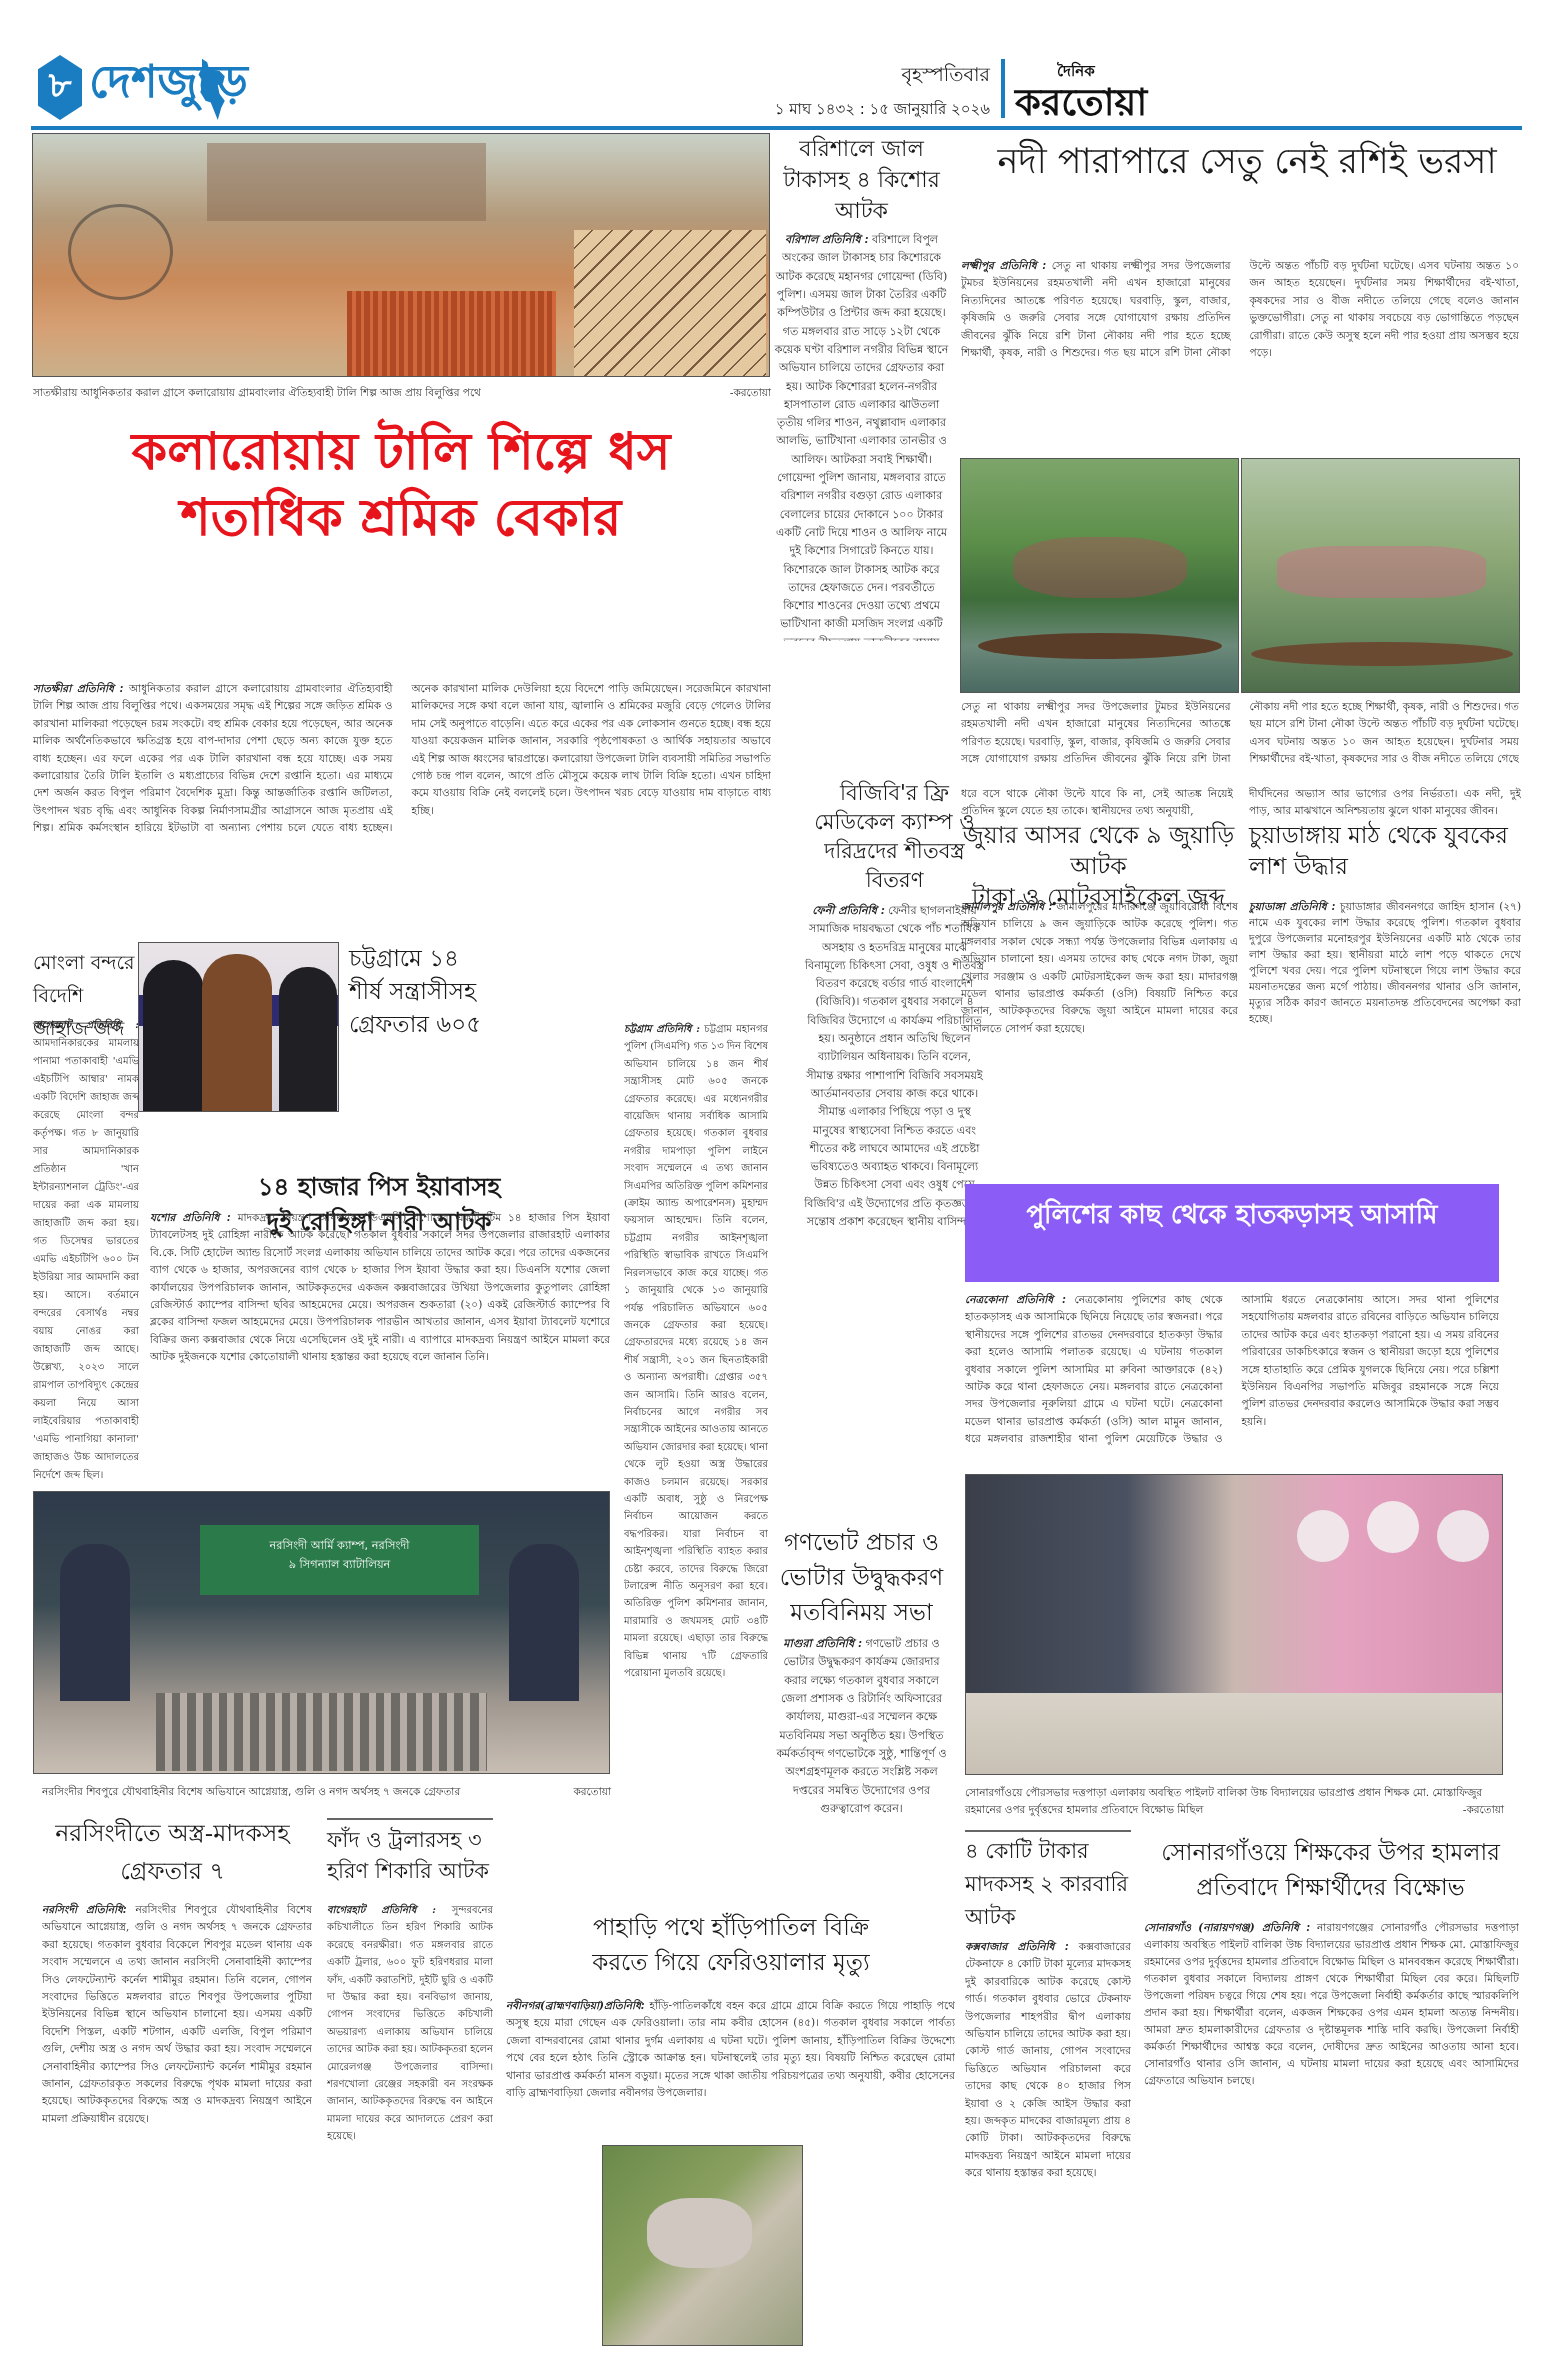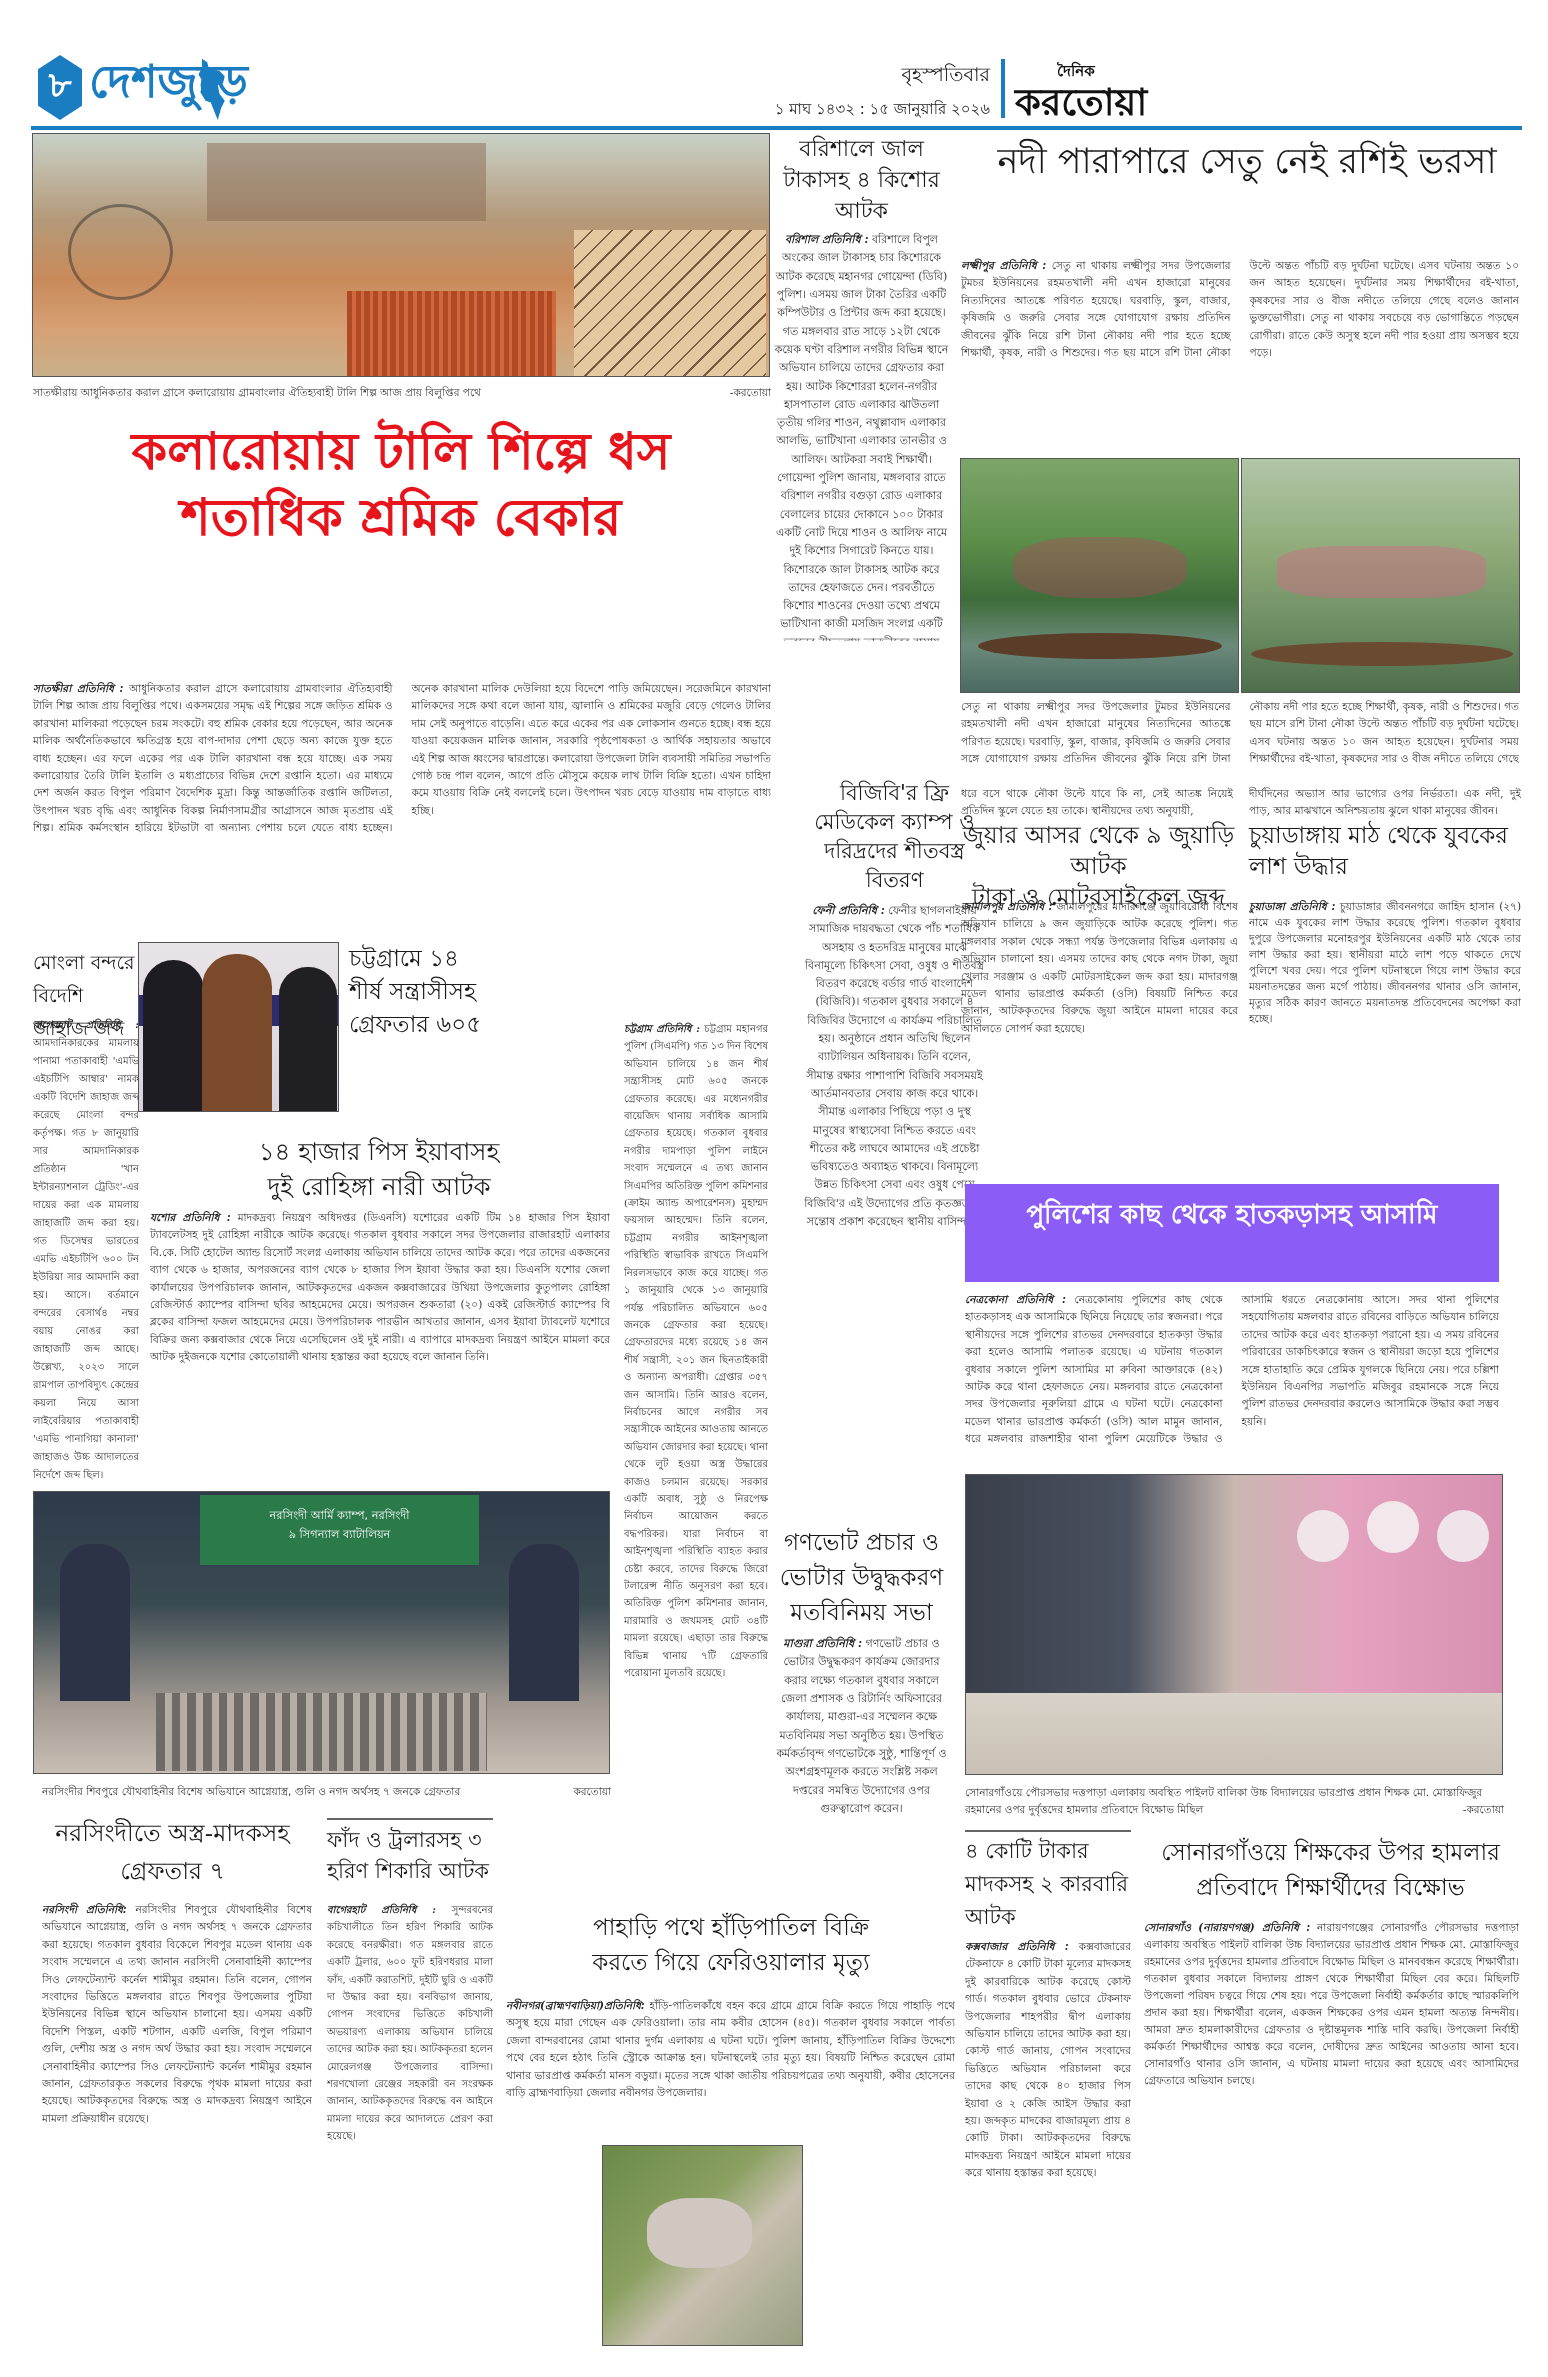--- a/index.html
+++ b/index.html
@@ -166,37 +166,37 @@
 
 <div class="abs photo" style="left:138px; top:942px; width:201px; height:170px; background: linear-gradient(180deg, #e8e4e8 0%, #d8d2dc 100%);">
   <div class="abs" style="left:0; top:52px; width:201px; height:31px; background:#2e2b6e; color:#fff; text-align:right; padding-right:17.4px; font-size:15.7px; line-height:31px;">
     <span>যশোর</span>
   </div>
   <div class="abs" style="left:3.5px; top:17.4px; width:61px; height:153px; background:#1c1c22; border-radius:30.5px 30.5px 0 0;"></div>
   <div class="abs" style="left:63px; top:10.5px; width:70px; height:160px; background:#7a4a2a; border-radius:33px 33px 0 0;"></div>
   <div class="abs" style="left:140px; top:24.4px; width:58px; height:146px; background:#1f1f24; border-radius:28px 28px 0 0;"></div>
 </div>
 
-<div class="abs headline" style="left:148px; top:1134px; width:462px;">
+<div class="abs headline" style="left:148px; top:1169px; width:462px;font-weight:bold;">
   <div style="font-size:24.4px; line-height:35px;">১৪ হাজার পিস ইয়াবাসহ</div>
   <div style="font-size:24.4px; line-height:35px;">দুই রোহিঙ্গা নারী আটক</div>
 </div>
 <div class="abs body-text" style="left:150px; top:1209px; width:460px; height:288px; overflow:hidden; font-size:10.5px; line-height:17.4px;">
   <span class="byline">যশোর প্রতিনিধি :</span>
   <span>মাদকদ্রব্য নিয়ন্ত্রণ অধিদপ্তর (ডিএনসি) যশোরের একটি টিম ১৪ হাজার পিস ইয়াবা ট্যাবলেটসহ দুই রোহিঙ্গা নারীকে আটক করেছে। গতকাল বুধবার সকালে সদর উপজেলার রাজারহাট এলাকার বি.কে. সিটি হোটেল অ্যান্ড রিসোর্ট সংলগ্ন এলাকায় অভিযান চালিয়ে তাদের আটক করে। পরে তাদের একজনের ব্যাগ থেকে ৬ হাজার, অপরজনের ব্যাগ থেকে ৮ হাজার পিস ইয়াবা উদ্ধার করা হয়। ডিএনসি যশোর জেলা কার্যালয়ের উপপরিচালক জানান, আটককৃতদের একজন কক্সবাজারের উখিয়া উপজেলার কুতুপালং রোহিঙ্গা রেজিস্টার্ড ক্যাম্পের বাসিন্দা ছবির আহমেদের মেয়ে। অপরজন শুকতারা (২০) একই রেজিস্টার্ড ক্যাম্পের বি ব্লকের বাসিন্দা ফজল আহমেদের মেয়ে। উপপরিচালক পারভীন আখতার জানান, এসব ইয়াবা ট্যাবলেট যশোরে বিক্রির জন্য কক্সবাজার থেকে নিয়ে এসেছিলেন ওই দুই নারী। এ ব্যাপারে মাদকদ্রব্য নিয়ন্ত্রণ আইনে মামলা করে আটক দুইজনকে যশোর কোতোয়ালী থানায় হস্তান্তর করা হয়েছে বলে জানান তিনি।</span>
 </div>
 
 <div class="abs headline" style="left:349px; top:942px; width:144px; font-size:23px; line-height:33px; text-align:left;">চট্টগ্রামে ১৪ শীর্ষ সন্ত্রাসীসহ গ্রেফতার ৬০৫</div>
 <div class="abs body-text" style="left:624px; top:1020px; width:144px; height:820px; overflow:hidden; font-size:10px; line-height:17.4px;">
   <span class="byline">চট্টগ্রাম প্রতিনিধি :</span>
   <span>চট্টগ্রাম মহানগর পুলিশ (সিএমপি) গত ১৩ দিন বিশেষ অভিযান চালিয়ে ১৪ জন শীর্ষ সন্ত্রাসীসহ মোট ৬০৫ জনকে গ্রেফতার করেছে। এর মধ্যেনগরীর বায়েজিদ থানায় সর্বাধিক আসামি গ্রেফতার হয়েছে। গতকাল বুধবার নগরীর দামপাড়া পুলিশ লাইনে সংবাদ সম্মেলনে এ তথ্য জানান সিএমপির অতিরিক্ত পুলিশ কমিশনার (ক্রাইম অ্যান্ড অপারেশনস) মুহাম্মদ ফয়সাল আহম্মেদ। তিনি বলেন, চট্টগ্রাম নগরীর আইনশৃঙ্খলা পরিস্থিতি স্বাভাবিক রাখতে সিএমপি নিরলসভাবে কাজ করে যাচ্ছে। গত ১ জানুয়ারি থেকে ১৩ জানুয়ারি পর্যন্ত পরিচালিত অভিযানে ৬০৫ জনকে গ্রেফতার করা হয়েছে। গ্রেফতারদের মধ্যে রয়েছে ১৪ জন শীর্ষ সন্ত্রাসী, ২০১ জন ছিনতাইকারী ও অন্যান্য অপরাধী। গ্রেপ্তার ৩৫৭ জন আসামি। তিনি আরও বলেন, নির্বাচনের আগে নগরীর সব সন্ত্রাসীকে আইনের আওতায় আনতে অভিযান জোরদার করা হয়েছে। থানা থেকে লুট হওয়া অস্ত্র উদ্ধারের কাজও চলমান রয়েছে। সরকার একটি অবাধ, সুষ্ঠু ও নিরপেক্ষ নির্বাচন আয়োজন করতে বদ্ধপরিকর। যারা নির্বাচন বা আইনশৃঙ্খলা পরিস্থিতি ব্যাহত করার চেষ্টা করবে, তাদের বিরুদ্ধে জিরো টলারেন্স নীতি অনুসরণ করা হবে। অতিরিক্ত পুলিশ কমিশনার জানান, মারামারি ও জখমসহ মোট ৩৪টি মামলা রয়েছে। এছাড়া তার বিরুদ্ধে বিভিন্ন থানায় ৭টি গ্রেফতারি পরোয়ানা মুলতবি রয়েছে।</span>
 </div>
 
 <div class="abs photo" style="left:33px; top:1491px; width:577px; height:283px; background: linear-gradient(180deg, #2e3a4a 0%, #3a4a52 40%, #a09890 75%, #c8beb4 100%);">
-  <div class="abs" style="left:166px; top:3px; width:279px; height:70px; background:#2a7a4a; color:#fff; text-align:center; font-size:11.3px; line-height:19px; padding-top:10.5px;">
+  <div class="abs" style="left:166px; top:33px; width:279px; height:70px; background:#2a7a4a; color:#fff; text-align:center; font-size:11.3px; line-height:19px; padding-top:10.5px;">
     <div>নরসিংদী আর্মি ক্যাম্প, নরসিংদী</div>
     <div>৯ সিগন্যাল ব্যাটালিয়ন</div>
   </div>
   <div class="abs" style="left:26px; top:52px; width:70px; height:157px; background:#2d3346; border-radius:31px 31px 0 0;"></div>
   <div class="abs" style="left:475px; top:52px; width:70px; height:157px; background:#2d3346; border-radius:31px 31px 0 0;"></div>
   <div class="abs" style="left:122px; top:201px; width:331px; height:78px; background: repeating-linear-gradient(90deg, #6e6a66 0 8.7px, #b5ada6 8.7px 15.7px);"></div>
 </div>
 <div class="abs caption" style="left:42px; top:1784px; width:569px;">
   <span>নরসিংদীর শিবপুরে যৌথবাহিনীর বিশেষ অভিযানে আগ্নেয়াস্ত্র, গুলি ও নগদ অর্থসহ ৭ জনকে গ্রেফতার</span>
   <span>করতোয়া</span>

